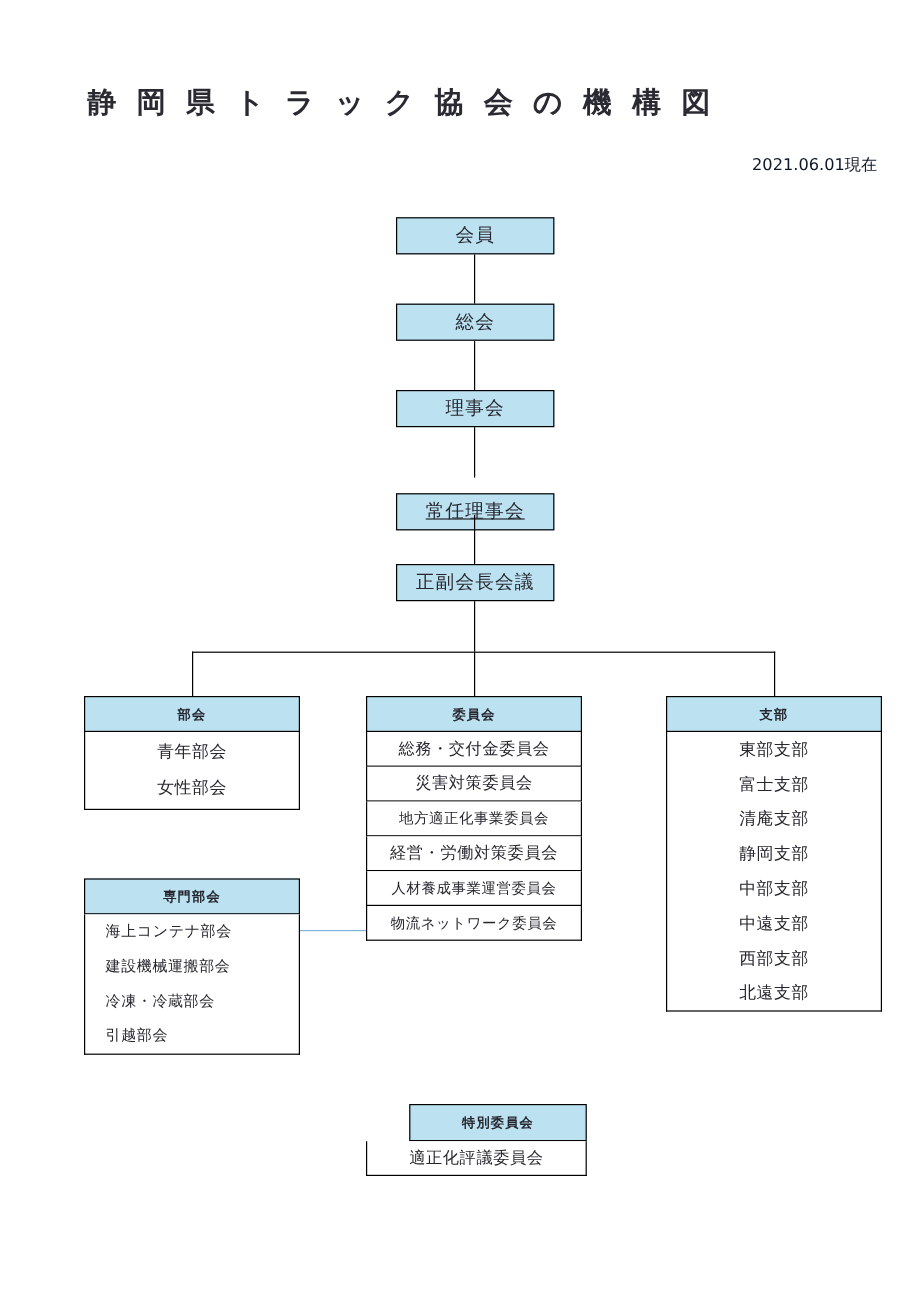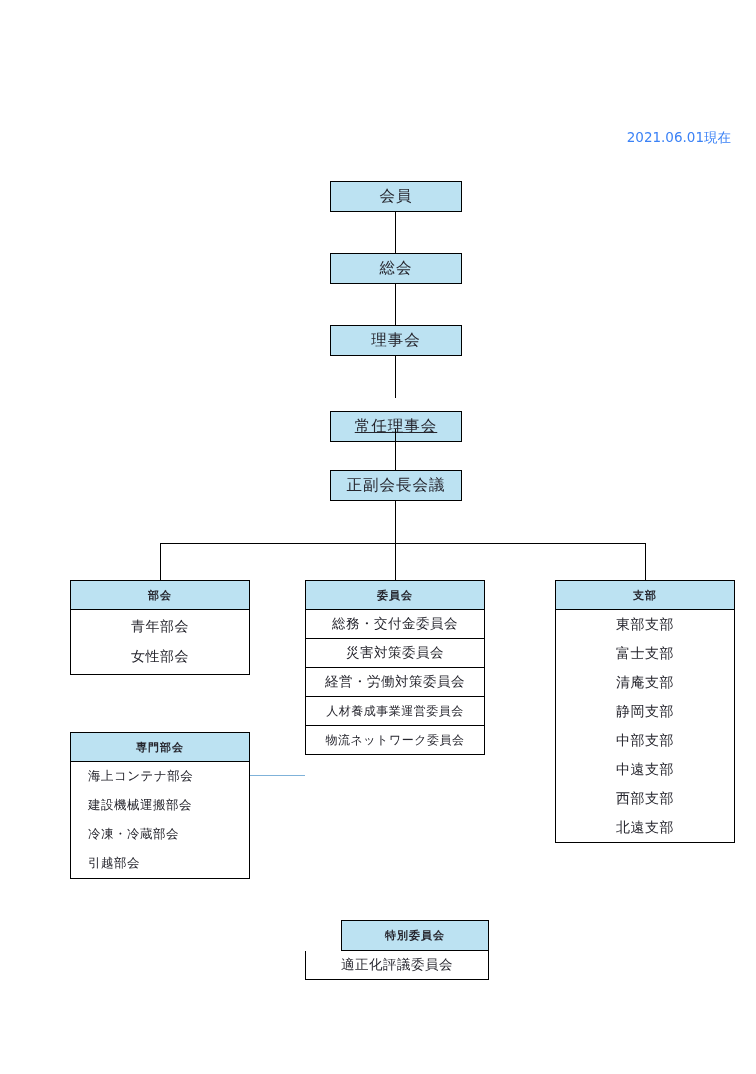--- a/index.html
+++ b/index.html
@@ -14,21 +14,21 @@
     margin:0 auto;
   }
   .title {
     position:absolute; left:73px; top:70px;
     font-size:24px; line-height:30px;
     font-weight:600; letter-spacing:17px;
     color:#2a2a33; white-space:nowrap;
   }
   .date-note {
     position:absolute; right:25px; top:129px;
-    font-size:13.5px; color:#3b82f6;
+    font-size:13.5px; color:#0f172a;
   }
   .chain-box {
     position:absolute; left:330px; width:132px; height:31px;
     background:#BCE2F2; border:1px solid #000;
     display:flex; align-items:center; justify-content:center;
     font-size:15.5px; letter-spacing:1px;
   }
   .line { position:absolute; background:#000; }
   .line.blue { background:#7FB2D9; }
   .group { position:absolute; }
@@ -58,20 +58,21 @@
     font-size:13.5px; letter-spacing:0.5px;
   }
   .committee-row.small { font-size:12px; }
   .group-special-committee .group-header { height:31px;margin-left:36px; }
 </style>
 </head>
 <body>
 
 <div class="page">
 
+  <div class="title">静岡県トラック協会の機構図</div>
   <div class="date-note">2021.06.01現在</div>
 
   <div class="chain-box" style="top:181px;">会員</div>
   <div class="chain-box" style="top:253px;">総会</div>
   <div class="chain-box" style="top:325px;">理事会</div>
   <div class="chain-box" style="top:411px;text-decoration:underline;">常任理事会</div>
   <div class="chain-box" style="top:470px;">正副会長会議</div>
 
   <div class="line" style="left:395px;top:212px;width:1px;height:41px;"></div>
   <div class="line" style="left:395px;top:284px;width:1px;height:41px;"></div>
@@ -91,20 +92,21 @@
     <div class="group-body">
       <div class="item">青年部会</div>
       <div class="item">女性部会</div>
     </div>
   </div>
 
   <div class="group group-committees" style="left:305px;top:580px;width:180px;">
     <div class="group-header">委員会</div>
     <div class="committee-row">総務・交付金委員会</div>
     <div class="committee-row">災害対策委員会</div>
+    <div class="committee-row small">地方適正化事業委員会</div>
     <div class="committee-row">経営・労働対策委員会</div>
     <div class="committee-row small">人材養成事業運営委員会</div>
     <div class="committee-row small">物流ネットワーク委員会</div>
   </div>
 
   <div class="group group-branches" style="left:555px;top:580px;width:180px;">
     <div class="group-header">支部</div>
     <div class="group-body">
       <div class="item">東部支部</div>
       <div class="item">富士支部</div>

